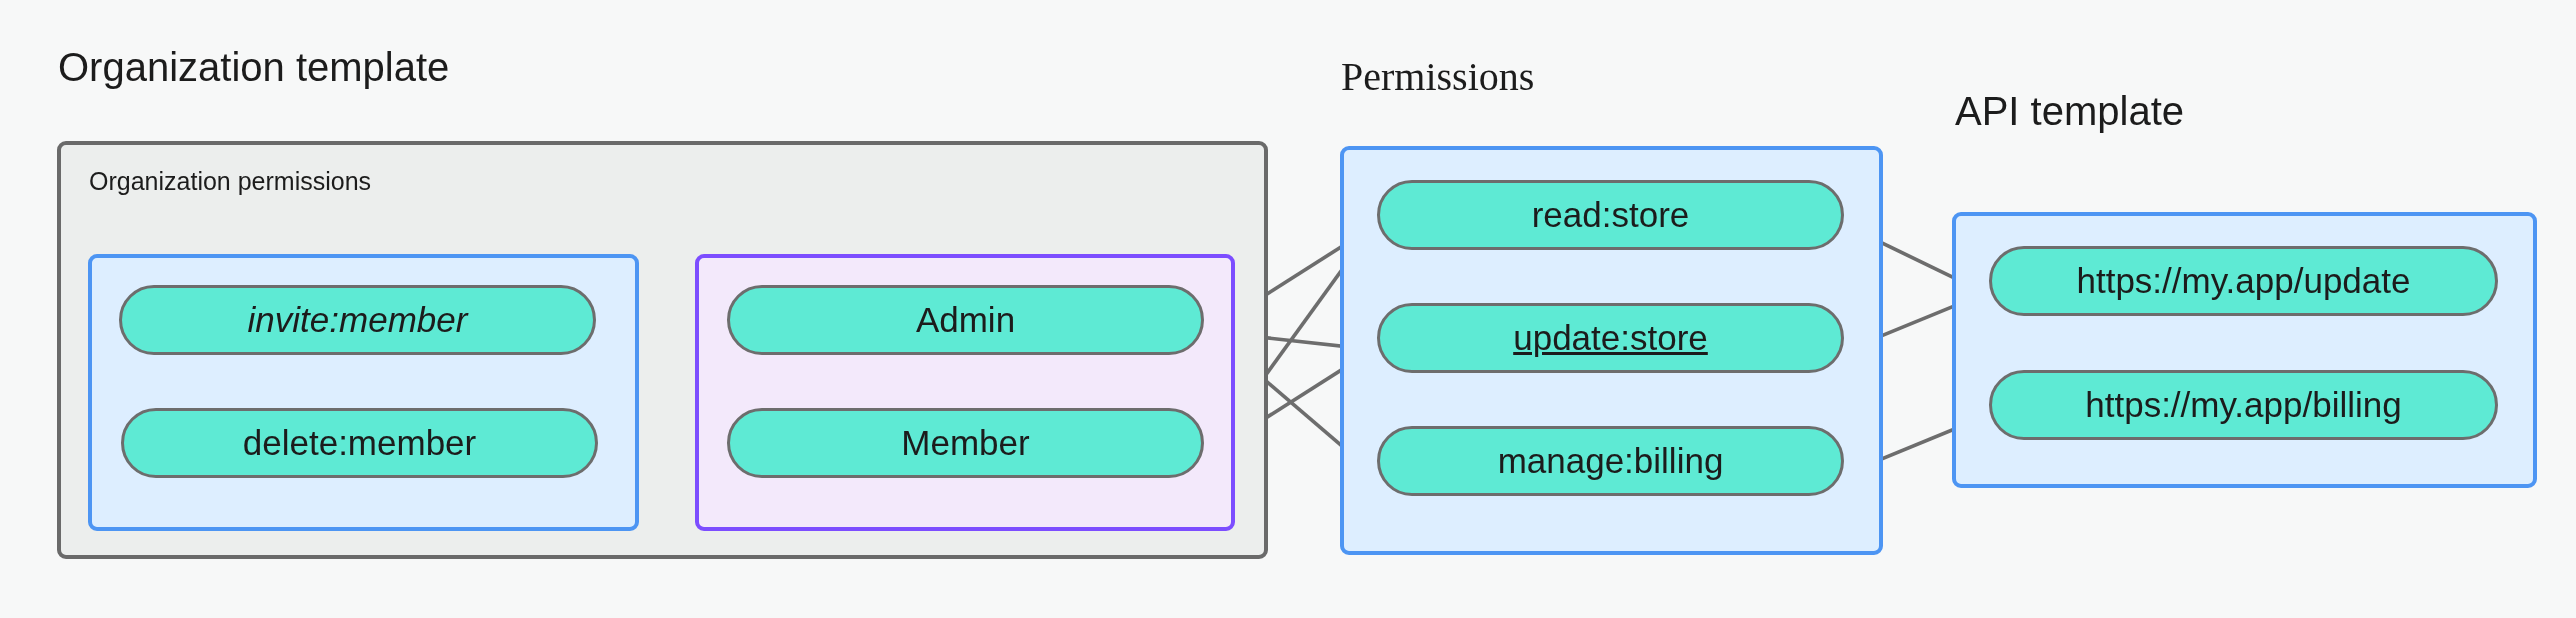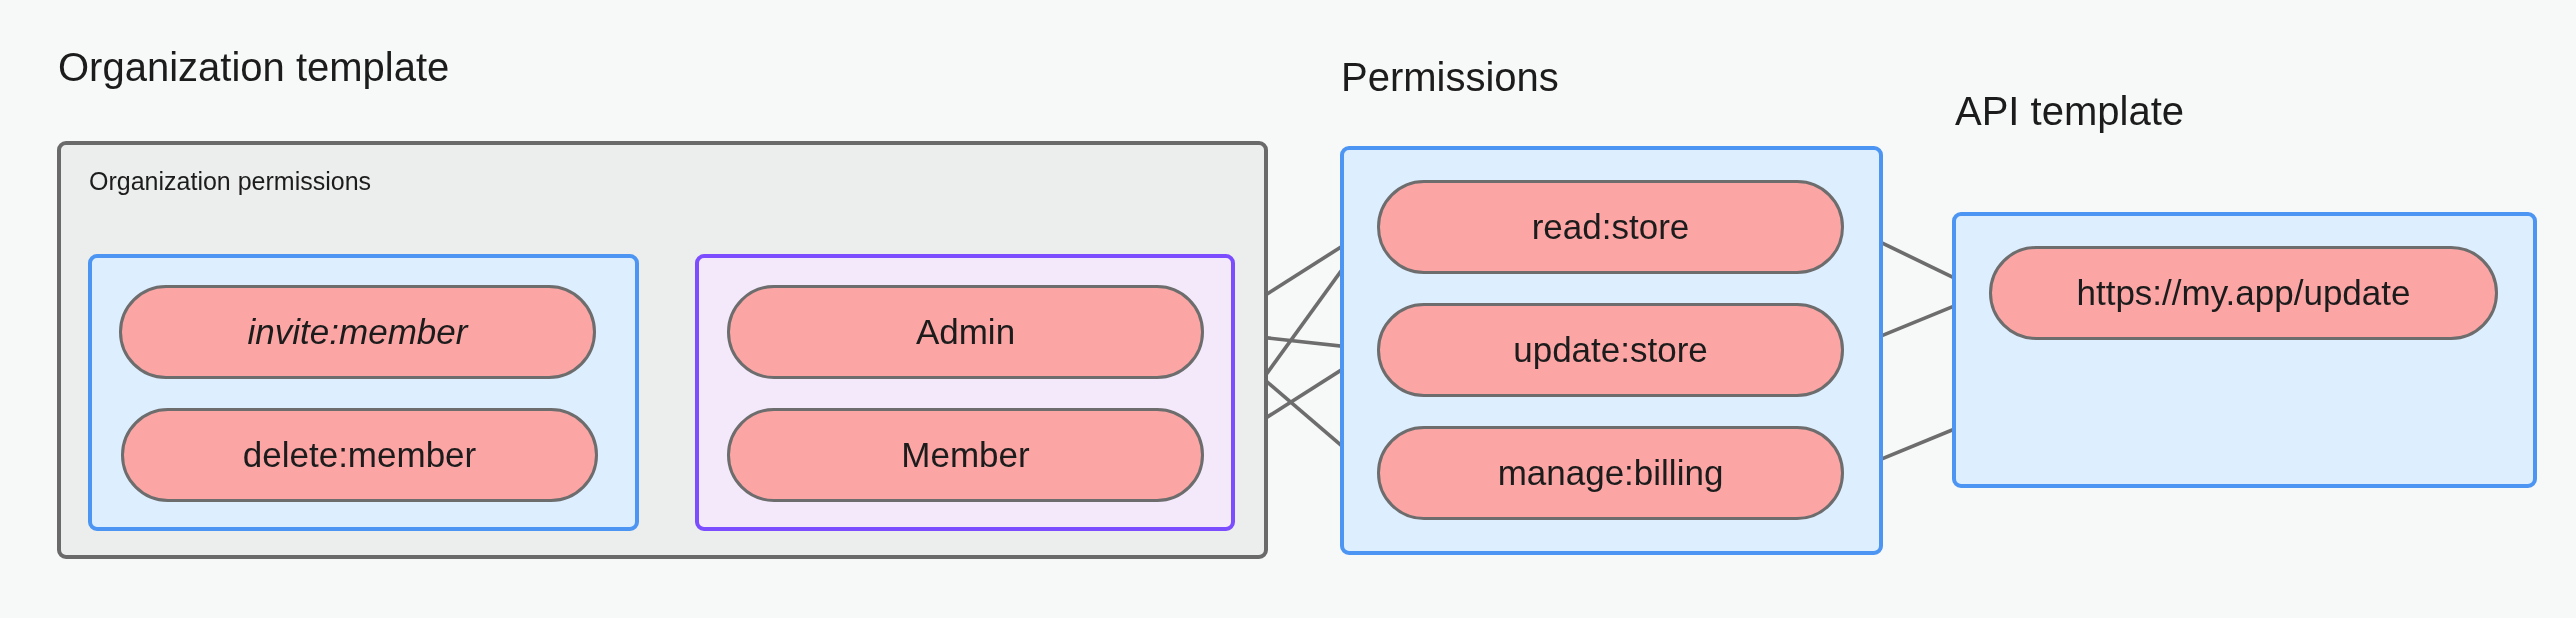--- a/index.html
+++ b/index.html
@@ -43,48 +43,48 @@
     color:#1c1c1c;
     white-space:nowrap;
     line-height:1;
   }
   .label-outer{font-size:40px;}
   .label-inner{font-size:25px;}
 
   .lbl-org-template{left:58px;top:47px;}
   .lbl-org-permissions{left:89px;top:169px;}
   .lbl-org-roles{left:699px;top:169px;}
-  .lbl-permissions{left:1341px;top:57px;}
+  .lbl-permissions{left:1341px;top:57px;font-family:Liberation Serif, serif;}
   .lbl-api-resources{left:1955px;top:91px;}
 
   
   .node{
     position:absolute;
     box-sizing:border-box;
-    background:#fca5a5;
+    background:#5eead4;
     border:3.7px solid #6d6d6d;
     border-radius:51px;
     display:flex;
     align-items:center;
     justify-content:center;
     color:#1c1c1c;
     font-size:35px;
     white-space:nowrap;
-    height:94px;
+    height:70px;
   }
 
   
   .n-invite{left:119px;top:285px;width:477px;font-style:italic;}
   .n-delete{left:121px;top:408px;width:477px;}
   
   .n-admin{left:727px;top:285px;width:477px;}
   .n-member{left:727px;top:408px;width:477px;}
   
   .n-read{left:1377px;top:180px;width:467px;}
-  .n-update{left:1377px;top:303px;width:467px;}
+  .n-update{left:1377px;top:303px;width:467px;text-decoration:underline;}
   .n-manage{left:1377px;top:426px;width:467px;}
   
   .n-members{left:1989px;top:246px;width:509px;}
   .n-billing{left:1989px;top:370px;width:509px;}
 
   
   #edges{position:absolute;left:0;top:0;width:2576px;height:619px;pointer-events:none;}
   #edges .edge{stroke:#6d6d6d;stroke-width:4;fill:none;}
   #edges .port{fill:#6d6d6d;}
 </style>
@@ -144,15 +144,16 @@
   <div class="node n-delete">delete:member</div>
 
   <div class="node n-admin">Admin</div>
   <div class="node n-member">Member</div>
 
   <div class="node n-read">read:store</div>
   <div class="node n-update">update:store</div>
   <div class="node n-manage">manage:billing</div>
 
   <div class="node n-members">https://my.app/update</div>
+  <div class="node n-billing">https://my.app/billing</div>
 
 </div>
 
 
 </body></html>

